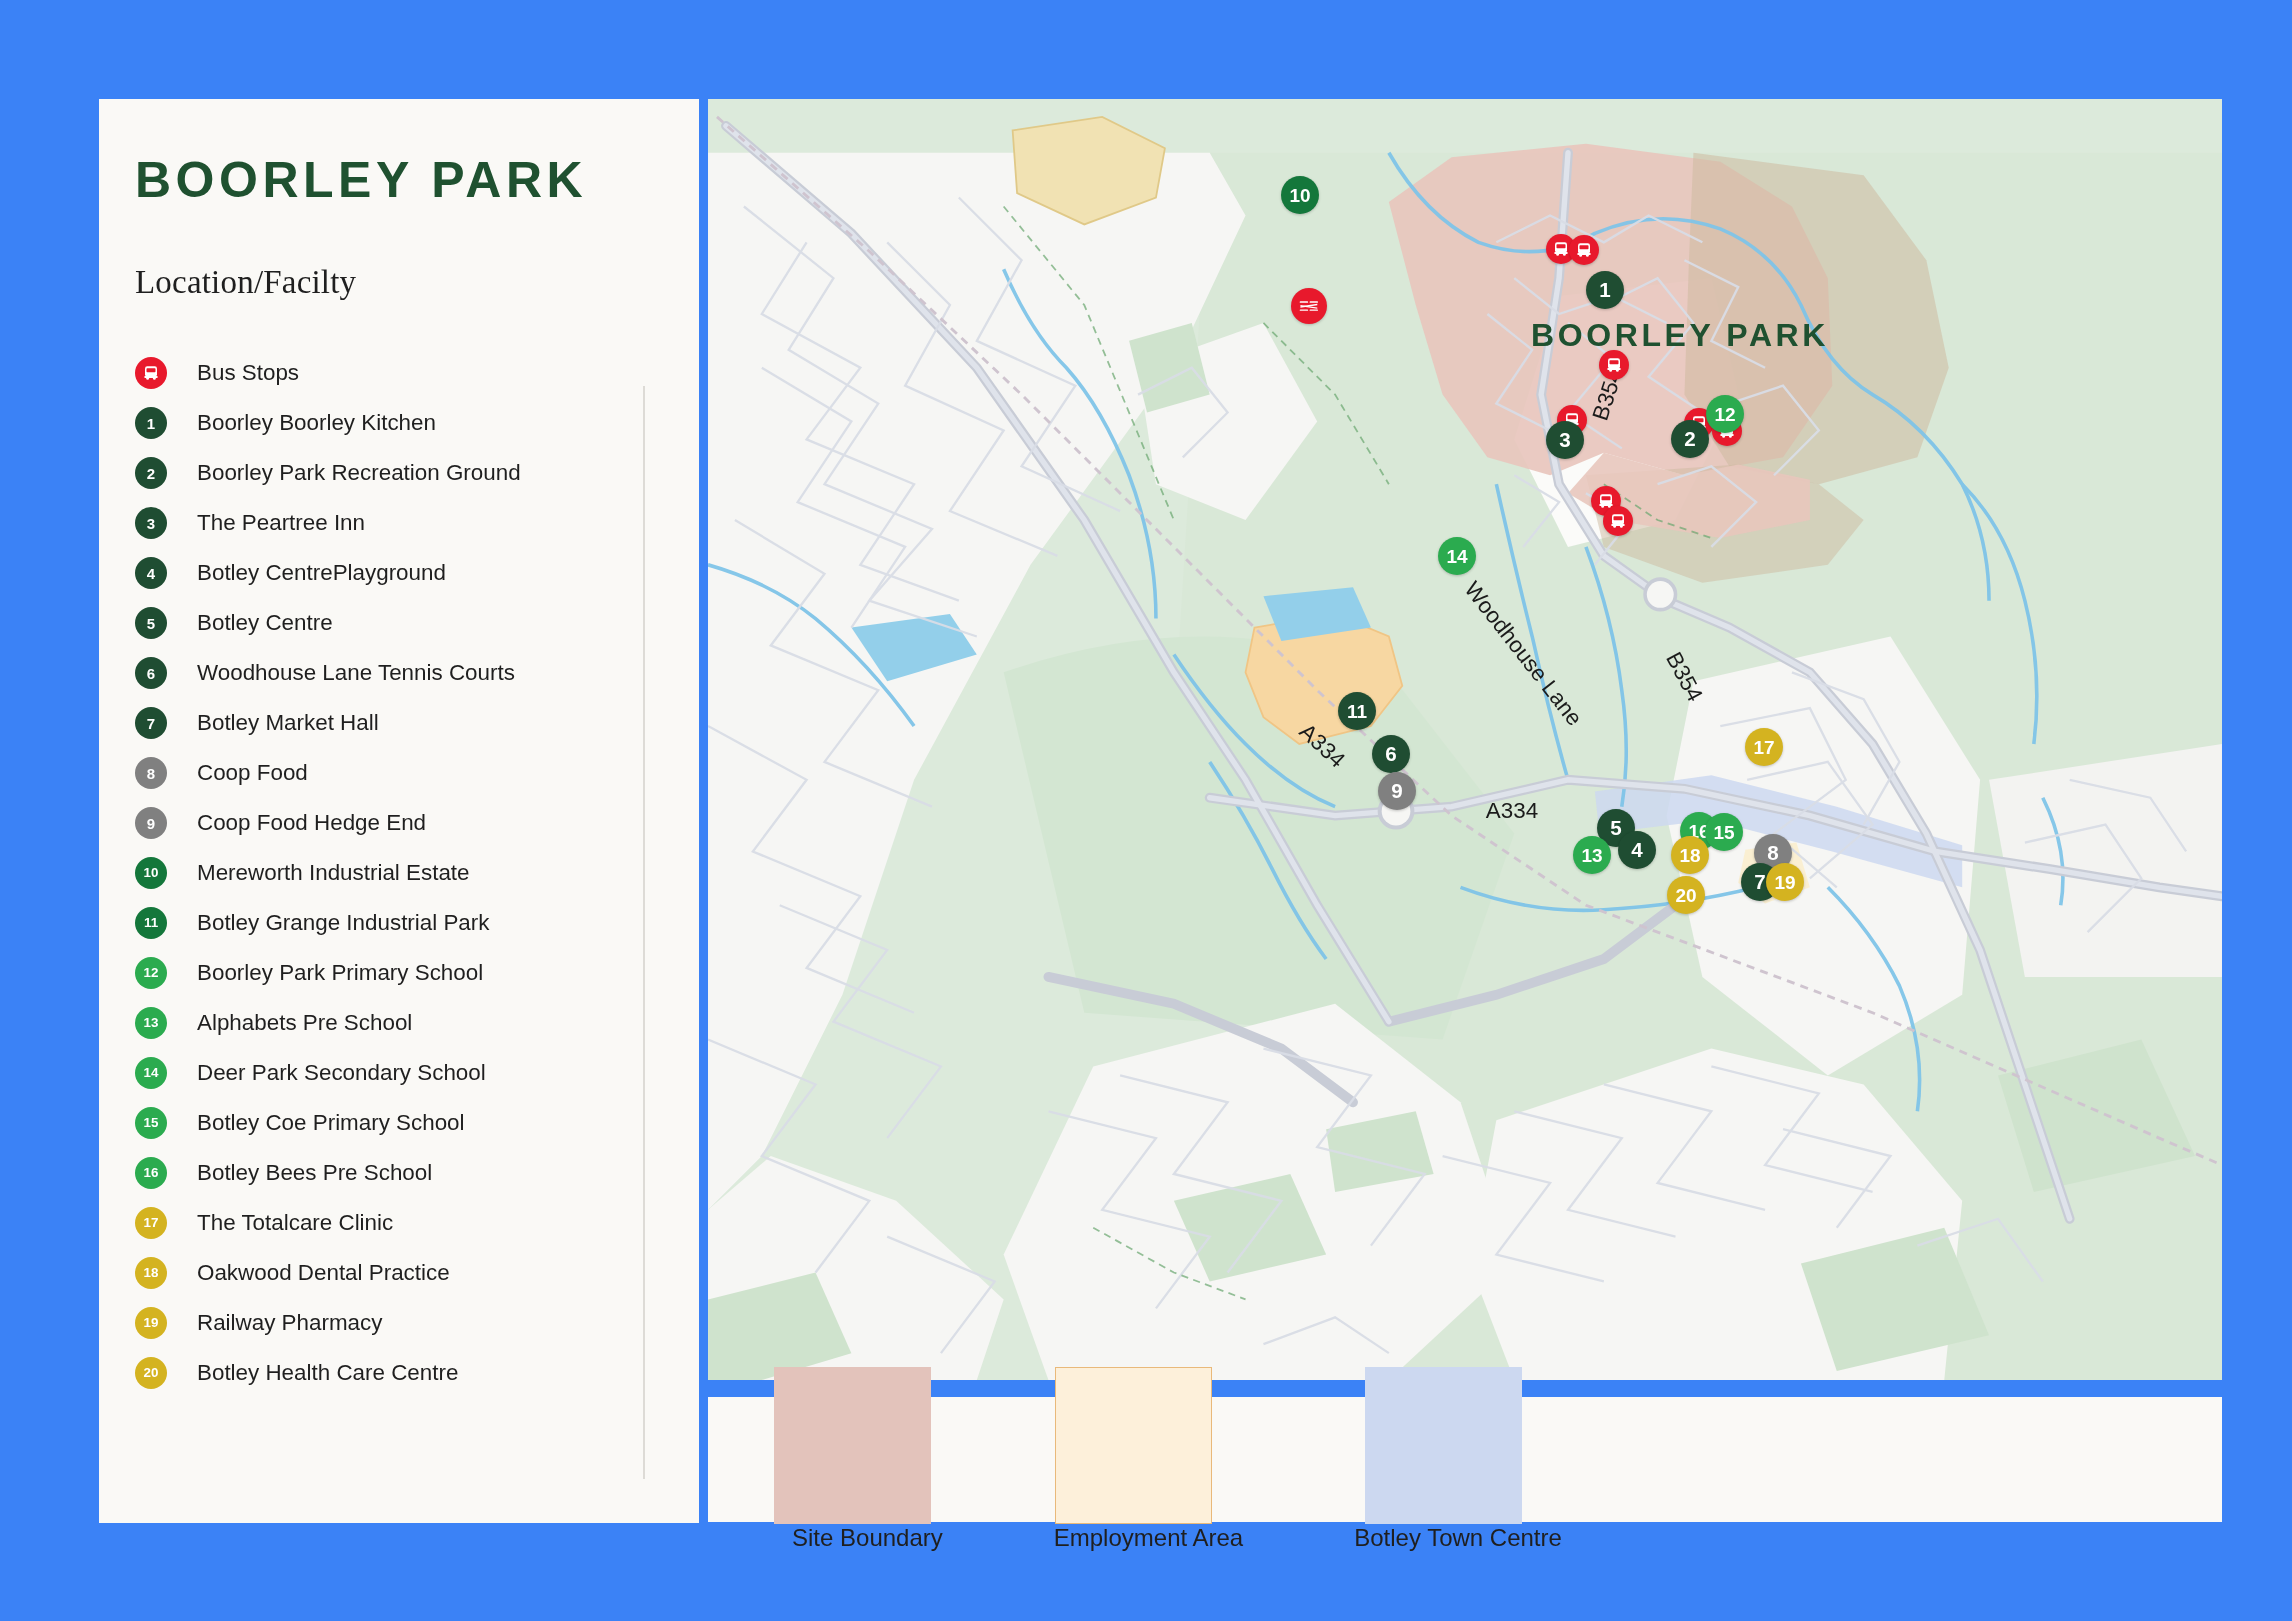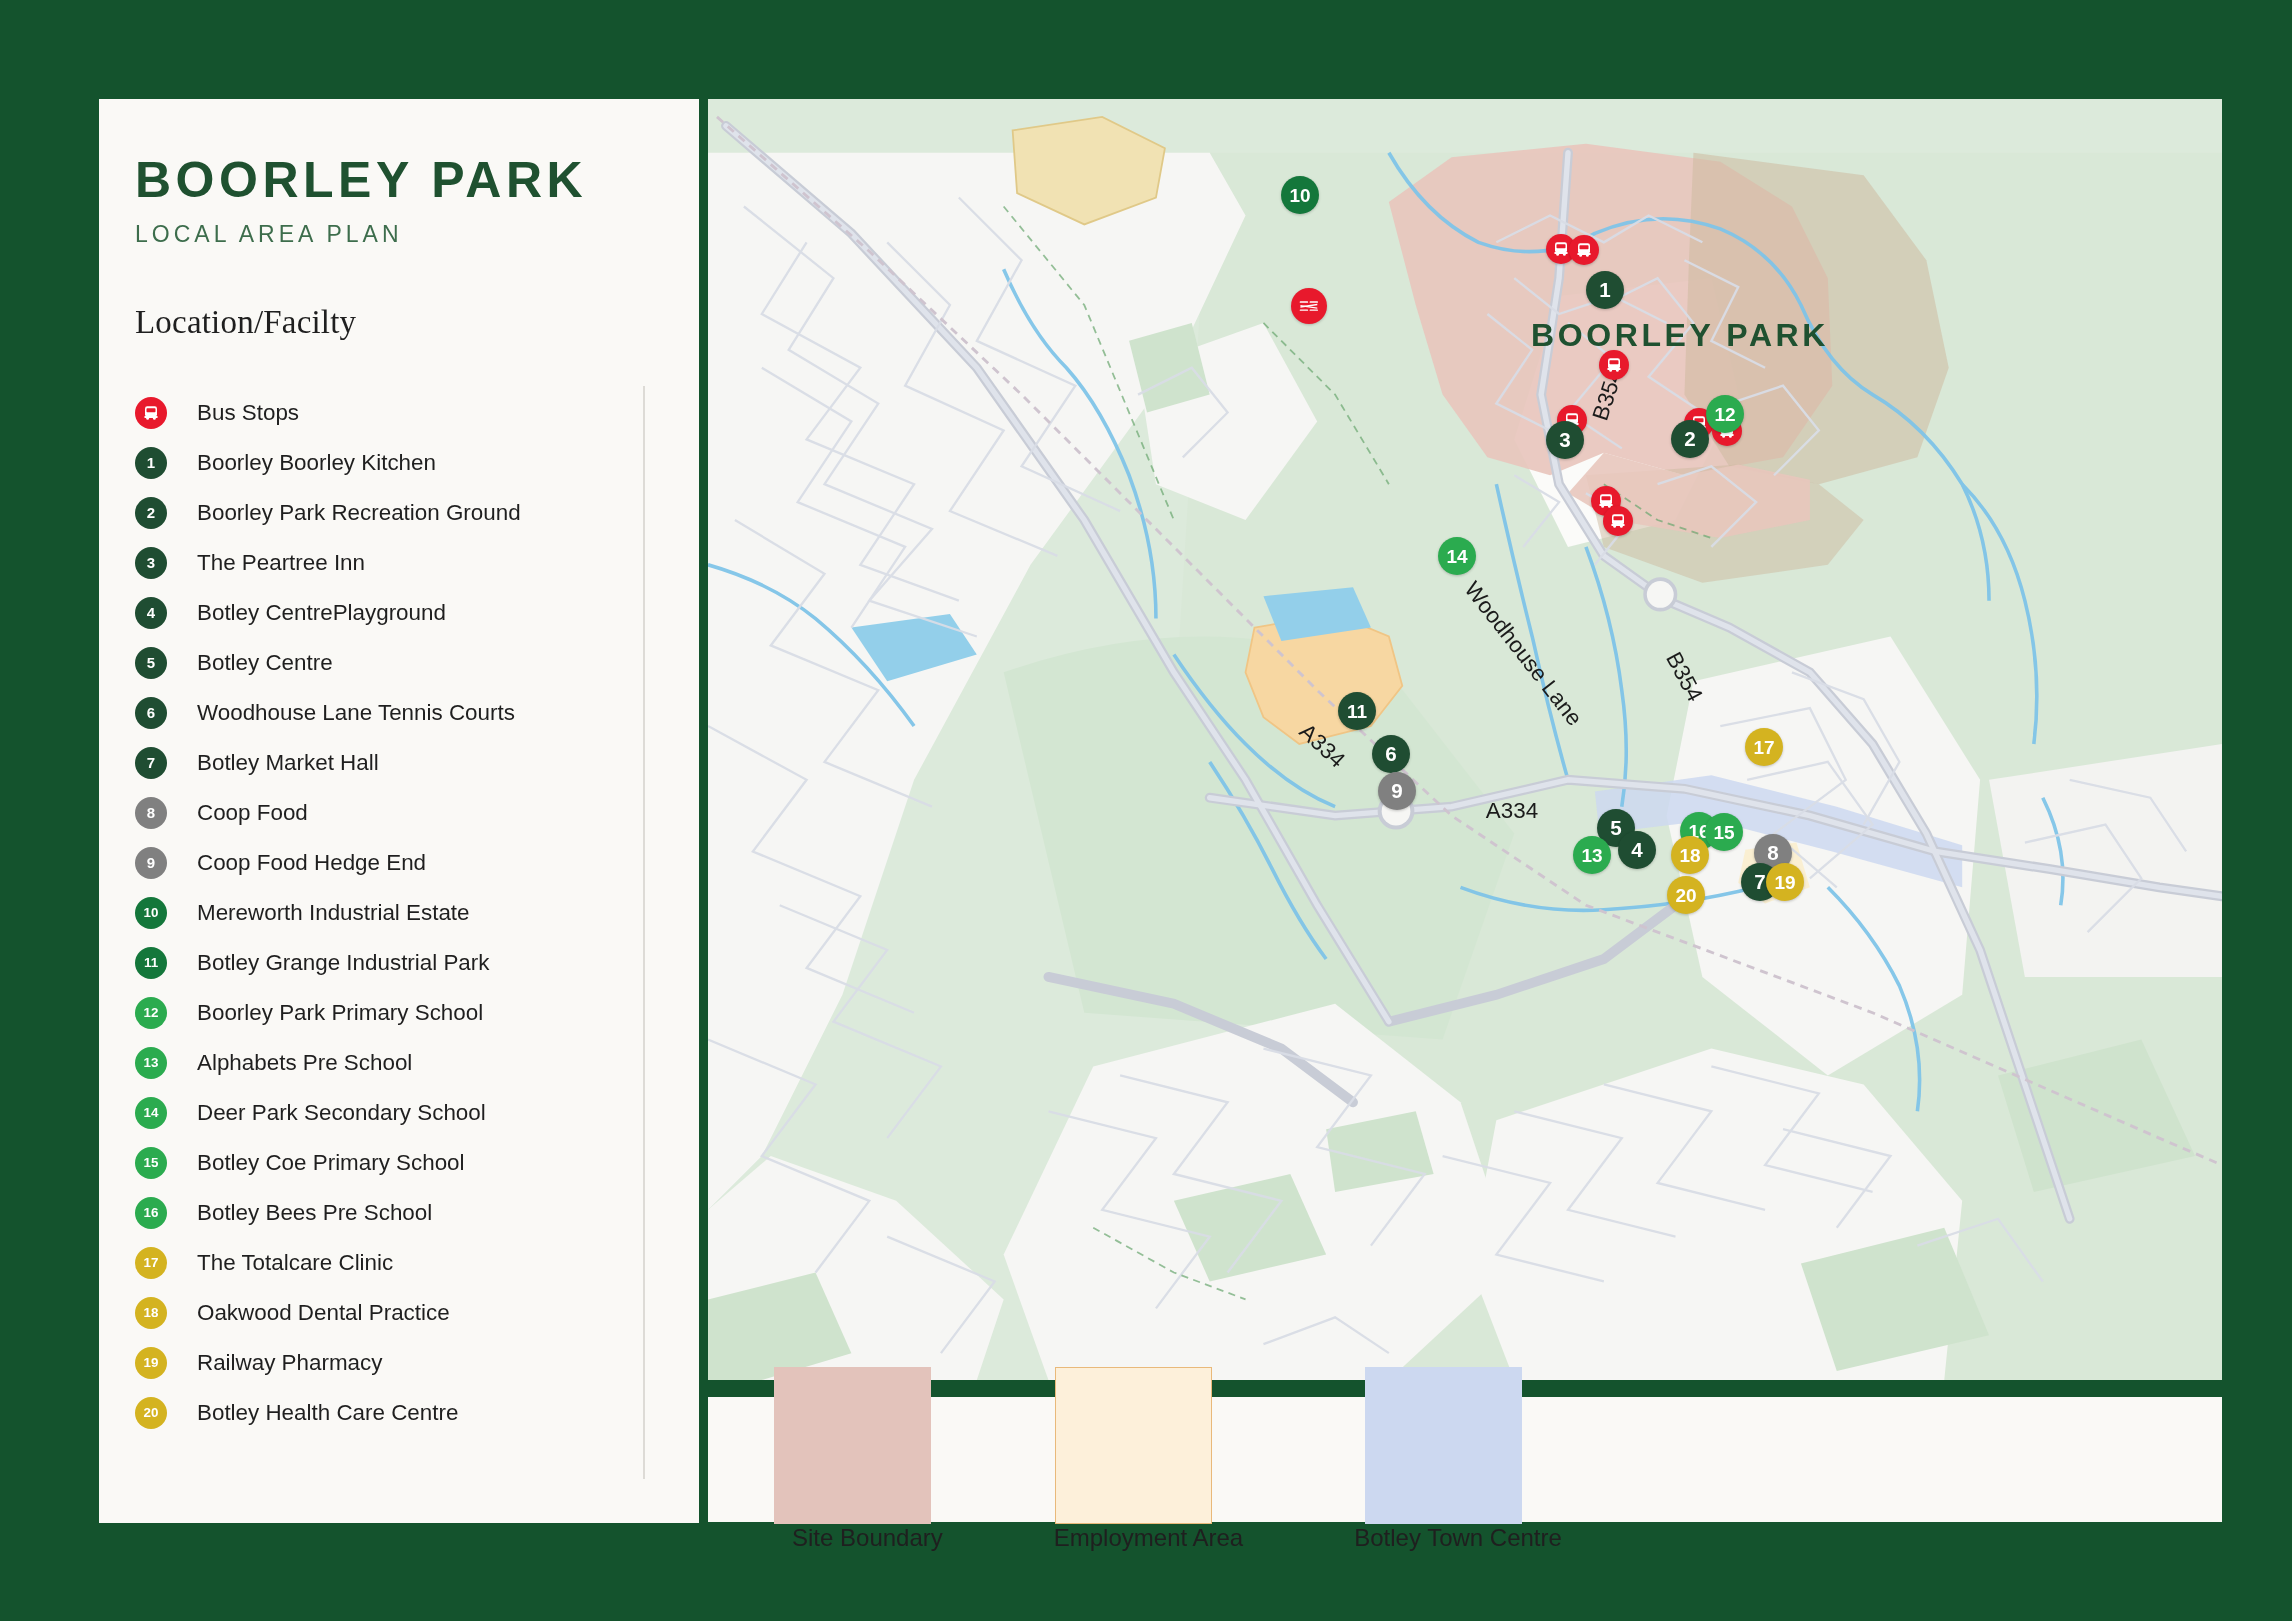--- a/index.html
+++ b/index.html
@@ -6,21 +6,21 @@
   * { box-sizing: border-box; margin: 0; padding: 0; }
   html, body {
     width: 2293px; height: 1621px;
     background: #ffffff;
     font-family: "Liberation Sans", sans-serif;
     overflow: hidden;
   }
   #page {
     position: relative;
     width: 2293px; height: 1621px;
-    background: #14532d;
+    background: #3b82f6;
   }
 
   
   #sidebar {
     position: absolute;
     left: 99px; top: 99px;
     width: 600px; height: 1424px;
     background: #faf9f6;
     padding: 54px 0 0 36px;
   }
@@ -163,21 +163,20 @@
 </style>
 </head>
 <body>
 
 <div id="page">
 
   <aside id="sidebar">
     <div class="divider-v"></div>
 
     <h1 class="title">BOORLEY PARK</h1>
-    <div class="subtitle">LOCAL AREA PLAN</div>
     <h2 class="section-heading">Location/Facilty</h2>
 
     <ul id="legend-list">
         <li class="legend-item">
           <span class="badge icon-badge" style="background: rgb(232, 25, 44);">
             <svg width="18" height="18" viewBox="0 0 24 24" aria-hidden="true">
               <rect x="4" y="3" width="16" height="14" rx="3" fill="#fff"></rect>
               <rect x="6" y="5.5" width="12" height="5.5" rx="1" fill="#e8192c"></rect>
               <rect x="3" y="16" width="18" height="2.6" rx="1.3" fill="#fff"></rect>
               <circle cx="7.5" cy="19.2" r="1.9" fill="#fff"></circle>

